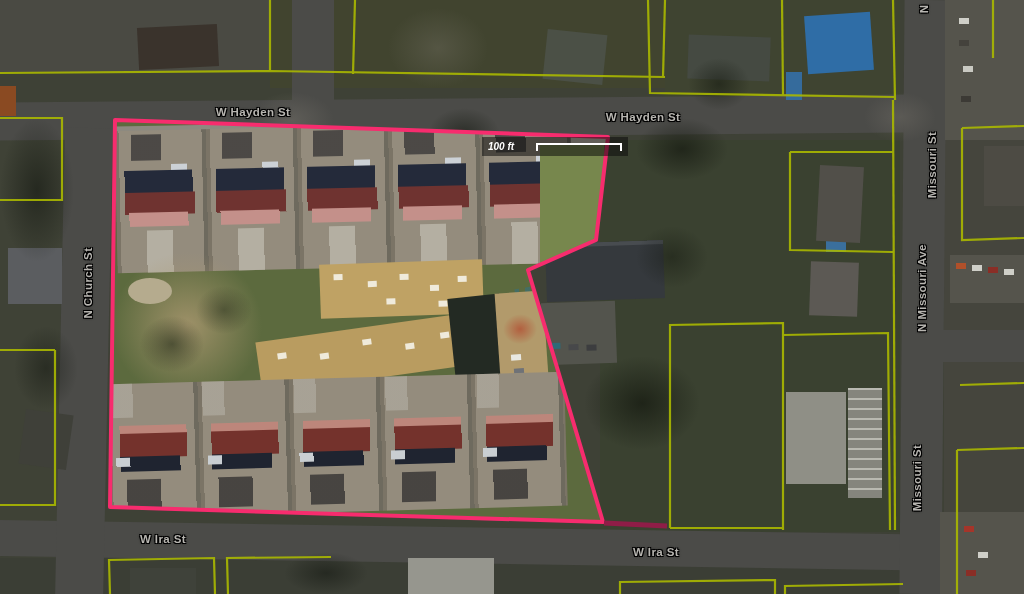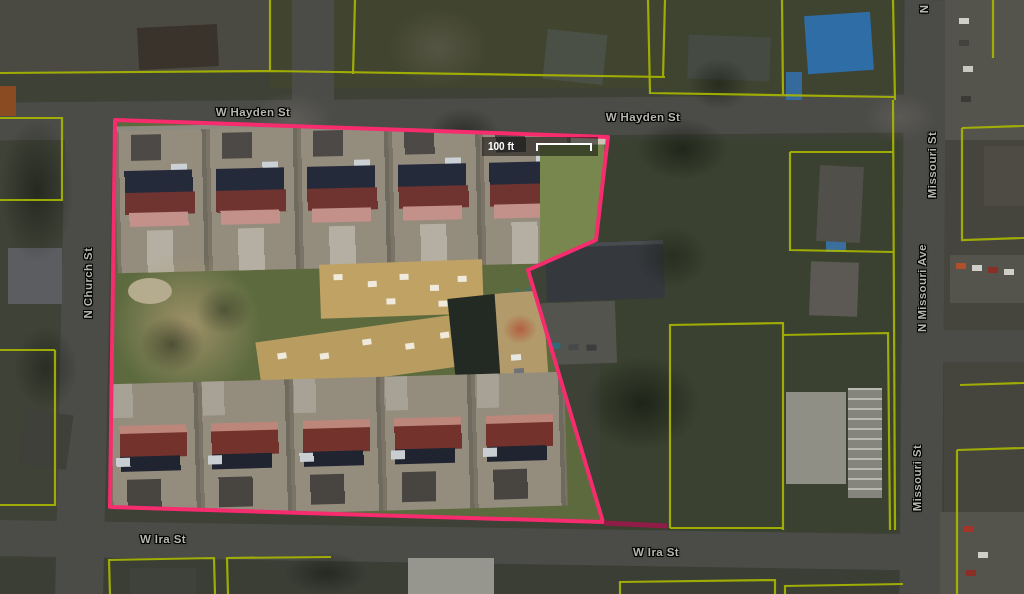--- a/index.html
+++ b/index.html
@@ -31,23 +31,23 @@
   .tr-salmon{top:82px;height:14px;background:repeating-linear-gradient(90deg,rgba(0,0,0,0) 0 13px,#c4908a 13px 72px,rgba(0,0,0,0) 72px 91.2px);}
   .tr-drive{top:100px;height:42px;background:repeating-linear-gradient(90deg,rgba(0,0,0,0) 0 30px,#b4afa2 30px 56px,rgba(0,0,0,0) 56px 91.2px);}
   
   .br-trees{top:0;height:34px;background:repeating-linear-gradient(90deg,rgba(0,0,0,0) 0 4px,rgba(212,212,206,.30) 4px 26px,rgba(0,0,0,0) 26px 91.6px);}
   .br-salmon{top:42px;height:9px;background:repeating-linear-gradient(90deg,rgba(0,0,0,0) 0 12px,#bd867b 12px 79px,rgba(0,0,0,0) 79px 91.6px);}
   .br-maroon{top:50px;height:24px;background:repeating-linear-gradient(90deg,rgba(0,0,0,0) 0 12px,#74322c 12px 79px,rgba(0,0,0,0) 79px 91.6px);}
   .br-navy{top:73px;height:15px;background:repeating-linear-gradient(90deg,rgba(0,0,0,0) 0 12px,#1f2430 12px 72px,rgba(0,0,0,0) 72px 91.6px);}
   .br-ac{top:74px;height:9px;background:repeating-linear-gradient(90deg,rgba(0,0,0,0) 0 8px,#c9ced2 8px 22px,rgba(0,0,0,0) 22px 91.6px);}
   .br-cars{top:96px;height:30px;background:repeating-linear-gradient(90deg,rgba(0,0,0,0) 0 18px,rgba(24,24,28,.62) 18px 52px,rgba(0,0,0,0) 52px 91.6px);}
   
-  #scalebar{position:absolute;left:482px;top:137px;width:116px;height:19px;
+  #scalebar{position:absolute;left:482px;top:137px;width:146px;height:19px;
     background:rgba(12,12,12,.55);display:flex;align-items:center;gap:22px;
-    padding:0 6px;box-sizing:border-box;z-index:40;}
+    padding:0 6px;box-sizing:border-box;z-index:40;font-style:italic;}
   #scalebar .txt{color:#fff;font-size:10px;font-weight:bold;line-height:1;}
   #scalebar .bar{flex:1;height:6px;border-top:2px solid #fff;border-left:2px solid #fff;border-right:2px solid #fff;}
   
   .lbl{position:absolute;font-size:11.5px;font-weight:bold;letter-spacing:.4px;
     color:#b7b5b0;white-space:nowrap;transform:translate(-50%,-50%);z-index:50;
     text-shadow:0 0 3px #000,1px 1px 0 #000,-1px -1px 0 #000,1px -1px 0 #000,-1px 1px 0 #000;}
   .lbl.v{transform:translate(-50%,-50%) rotate(-90deg);}
   .z1{z-index:1}.z2{z-index:2}.z3{z-index:3}.z4{z-index:4}.z5{z-index:5}
 </style>
 </head>

